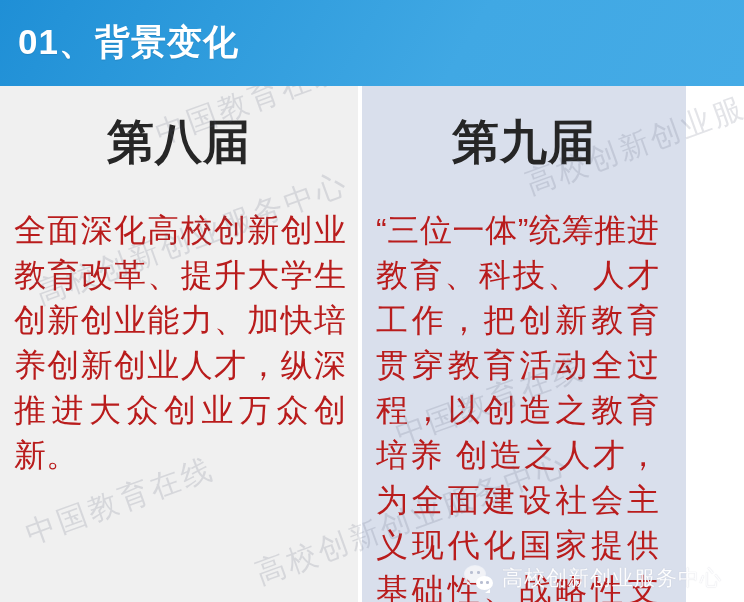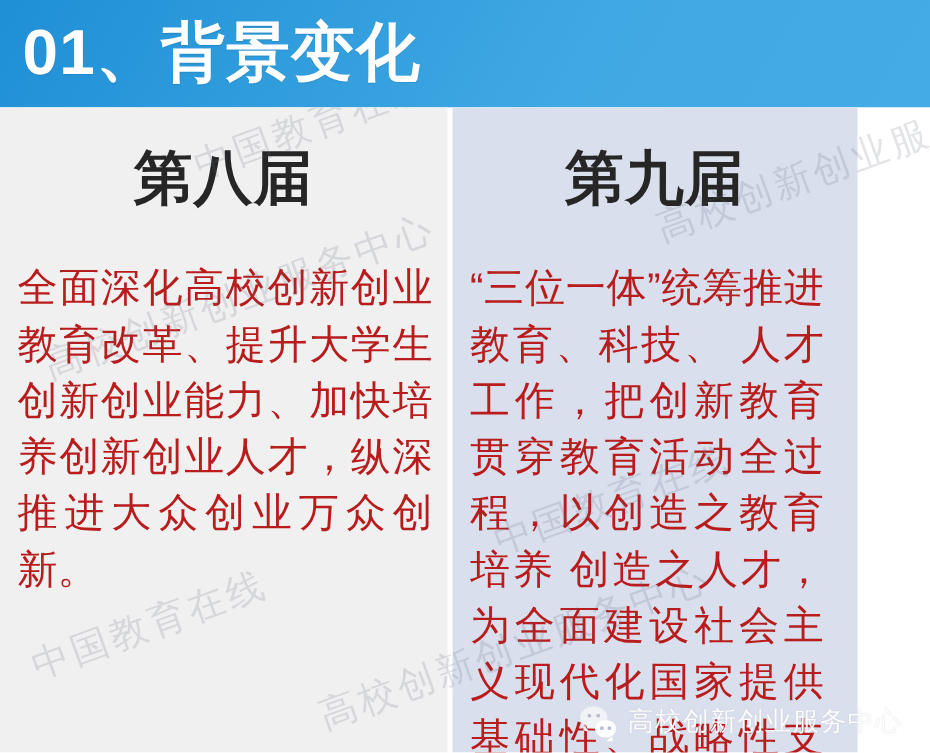--- a/index.html
+++ b/index.html
@@ -28,21 +28,21 @@
     top: 0;
     width: 744px;
     height: 86px;
     background: linear-gradient(120deg, #1f8fd6 0%, #2e9bdc 28%, #40a8e4 62%, #45abe6 100%);
     overflow: hidden;
   }
   #header-title {
     position: absolute;
     left: 18px;
     top: 11px;
-    font-size: 51px;
+    font-size: 35px;
     line-height: 62px;
     font-weight: bold;
     color: #ffffff;
     letter-spacing: 1px;
     white-space: nowrap;
     text-shadow: 0 1px 1px rgba(0,0,0,0.10);
   }
 
   
   #body-area {

